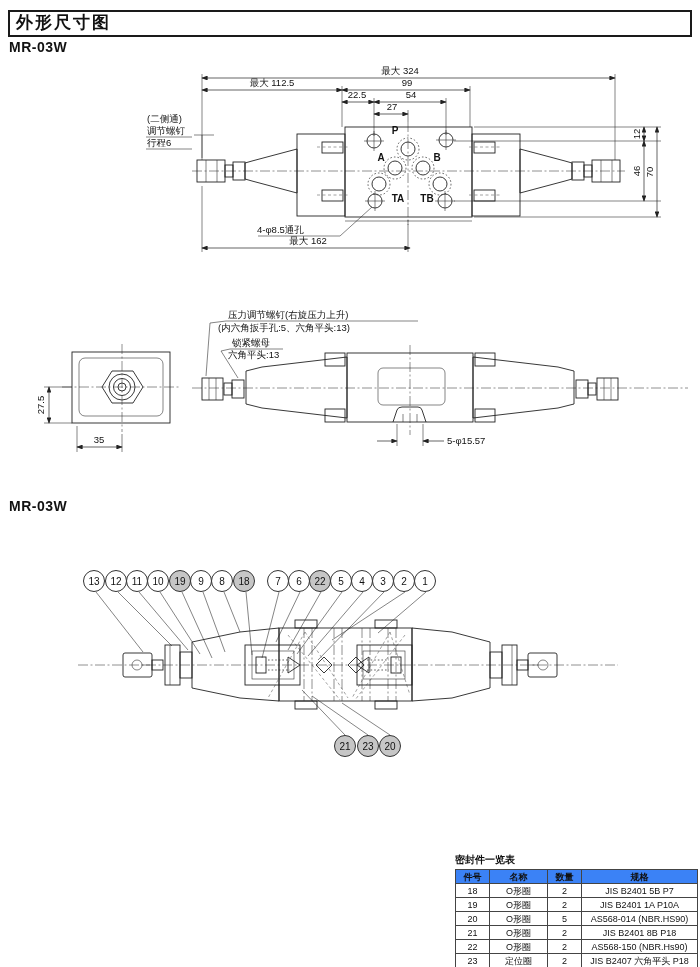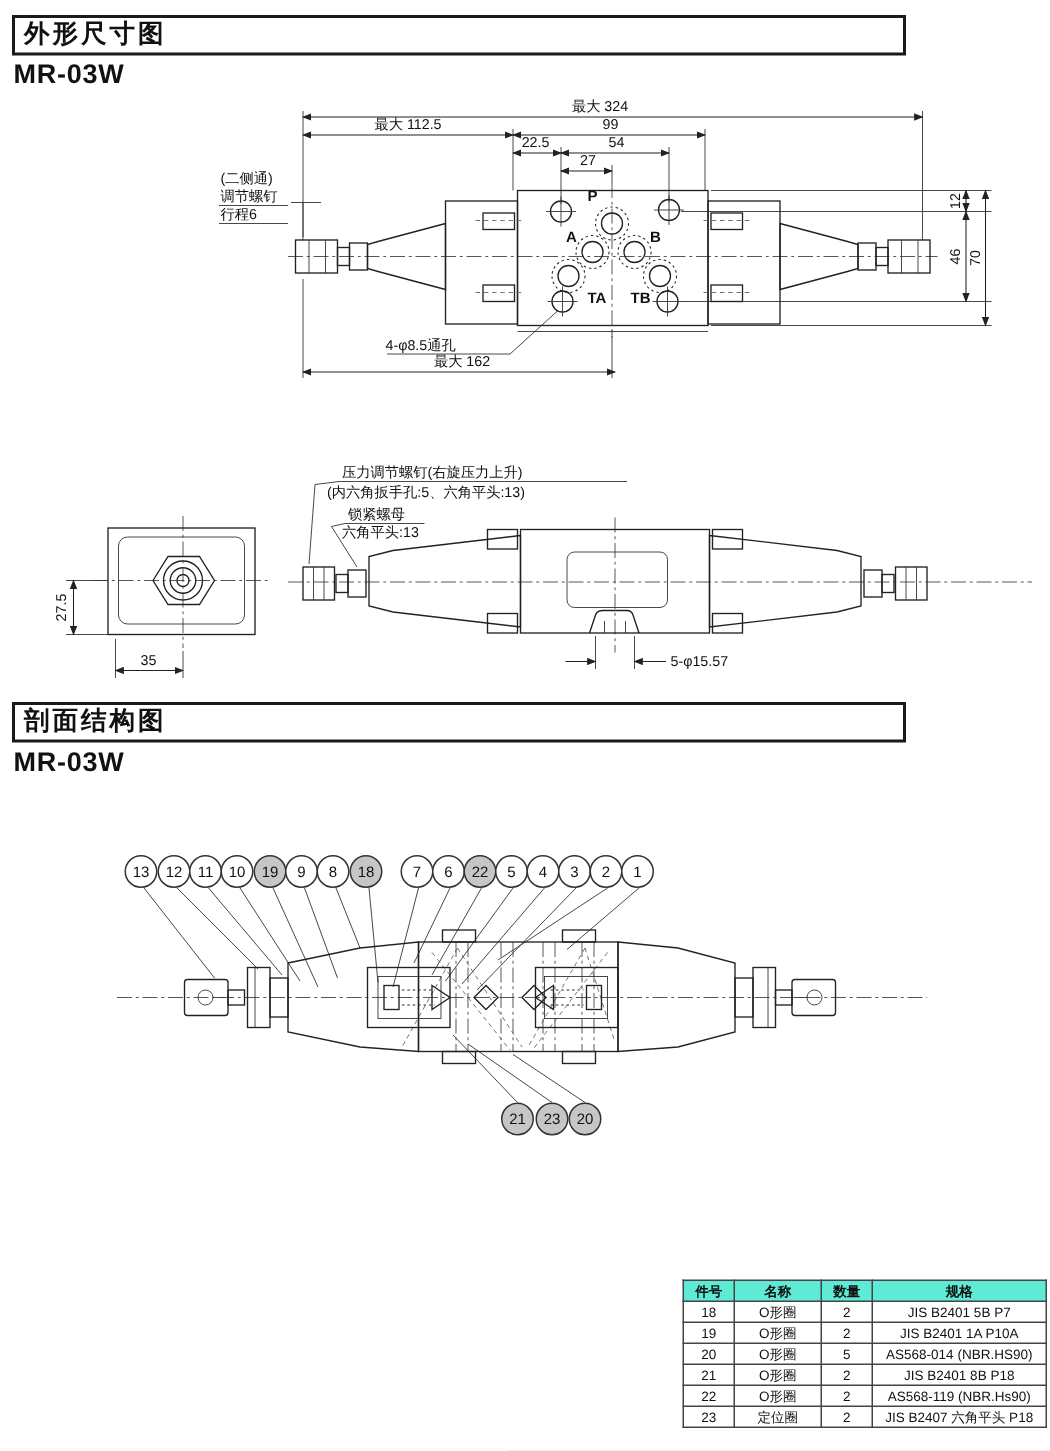--- a/index.html
+++ b/index.html
@@ -1,37 +1,37 @@
 <!DOCTYPE html>
 <html><head>
 <meta charset="utf-8">
 <style>
   html,body{margin:0;padding:0;background:#e8e8e8;}
   #page{position:relative;width:700px;height:967px;background:#ffffff;font-family:"Liberation Sans","DejaVu Sans",sans-serif;color:#111;overflow:hidden;}
-  .section-bar{position:absolute;left:8px;width:596px;height:27px;border:2px solid #1a1a1a;box-sizing:border-box;font-size:17px;font-weight:bold;line-height:22px;padding-left:6px;letter-spacing:2px;background:#fff;}
-  .model-label{position:absolute;left:9px;font-size:18px;font-weight:bold;letter-spacing:.5px;}
+  .section-bar{position:absolute;left:8px;width:684px;height:27px;border:2px solid #1a1a1a;box-sizing:border-box;font-size:17px;font-weight:bold;line-height:22px;padding-left:6px;letter-spacing:2px;background:#fff;}
+  .model-label{position:absolute;left:9px;font-size:14px;font-weight:bold;letter-spacing:.5px;}
   svg{position:absolute;left:0;}
   .ln{stroke:#222;stroke-width:.9;fill:none;}
   .thin{stroke:#333;stroke-width:.6;fill:none;}
   .cl{stroke:#333;stroke-width:.55;fill:none;stroke-dasharray:10 2.5 2 2.5;}
   .dot{stroke:#222;stroke-width:.7;fill:none;stroke-dasharray:1.6 2;}
   .dsh{stroke:#555;stroke-width:.55;fill:none;stroke-dasharray:3 2.5;}
   .dim{stroke:#222;stroke-width:.7;fill:none;}
   text{fill:#111;}
   .dtxt{font-size:9.5px;}
   .ptxt{font-size:10px;font-weight:bold;}
   .ntxt{font-size:9.5px;}
   .balloon circle{fill:#fff;stroke:#333;stroke-width:1;}
   .balloon.shaded circle{fill:#c6c6c6;}
   .balloon text{font-size:10px;text-anchor:middle;}
   #seal-table-wrap{position:absolute;left:455px;top:853px;width:242px;}
   #seal-table-title{font-size:10px;font-weight:600;margin:0 0 2px 0;}
   table{border-collapse:collapse;width:242px;table-layout:fixed;}
   th,td{border:1px solid #444;font-size:9px;text-align:center;padding:0 1px;height:13px;line-height:12px;overflow:hidden;white-space:nowrap;}
-  th{background:#5eead4;font-weight:bold;}
+  th{background:#3b82f6;font-weight:bold;}
   col.c1{width:34px;}col.c2{width:58px;}col.c3{width:34px;}col.c4{width:116px;}
 </style>
 </head>
 <body>
 
 <div id="page">
 
   <div class="section-bar" style="top:10px">
     <span>外形尺寸图</span>
   </div>
@@ -230,23 +230,20 @@
     <text class="ntxt" x="232" y="46">锁紧螺母</text>
     <text class="ntxt" x="228" y="58">六角平头:13</text>
     <g class="thin">
       <line x1="226" y1="21" x2="418" y2="21"></line>
       <line x1="230" y1="49" x2="283" y2="49"></line>
       <polyline points="226,21 210,23 206,76"></polyline>
       <polyline points="230,49 221,51 238,78"></polyline>
     </g>
   </svg>
 
-  <div class="section-bar" style="top:468px">
-    <span>剖面结构图</span>
-  </div>
   <div class="model-label" style="top:498px">MR-03W</div>
 
   <svg width="700" height="250" style="top:540px" viewBox="0 0 700 250">
 
     <g class="thin">
       <line x1="96" y1="52" x2="143" y2="112"></line>
         <line x1="118" y1="52" x2="172" y2="106"></line>
       <line x1="139" y1="52" x2="188" y2="110"></line>
         <line x1="160" y1="52" x2="200" y2="114"></line>
       <line x1="182" y1="52" x2="212" y2="118"></line>
@@ -406,20 +403,21 @@
         <circle cx="368" cy="206" r="10.5"></circle>
         <text x="368" y="209.5">23</text>
       </g>
     <g class="balloon shaded">
         <circle cx="390" cy="206" r="10.5"></circle>
         <text x="390" y="209.5">20</text>
       </g>
   </svg>
 
   <div id="seal-table-wrap">
+    <div id="seal-table-title">密封件一览表</div>
     <table>
       <colgroup>
           <col class="c1">
           <col class="c2">
           <col class="c3">
           <col class="c4">
         </colgroup>
       <tbody>
           <tr>
         <th>件号</th>
@@ -448,21 +446,21 @@
       <tr>
         <td>21</td>
         <td>O形圈</td>
         <td>2</td>
         <td>JIS B2401 8B P18</td>
       </tr>
       <tr>
         <td>22</td>
         <td>O形圈</td>
         <td>2</td>
-        <td>AS568-119 (NBR.Hs90)</td>
+        <td>AS568-150 (NBR.Hs90)</td>
       </tr>
       <tr>
         <td>23</td>
         <td>定位圈</td>
         <td>2</td>
         <td>JIS B2407 六角平头 P18</td>
       </tr>
     </tbody>
       </table>
   </div>

